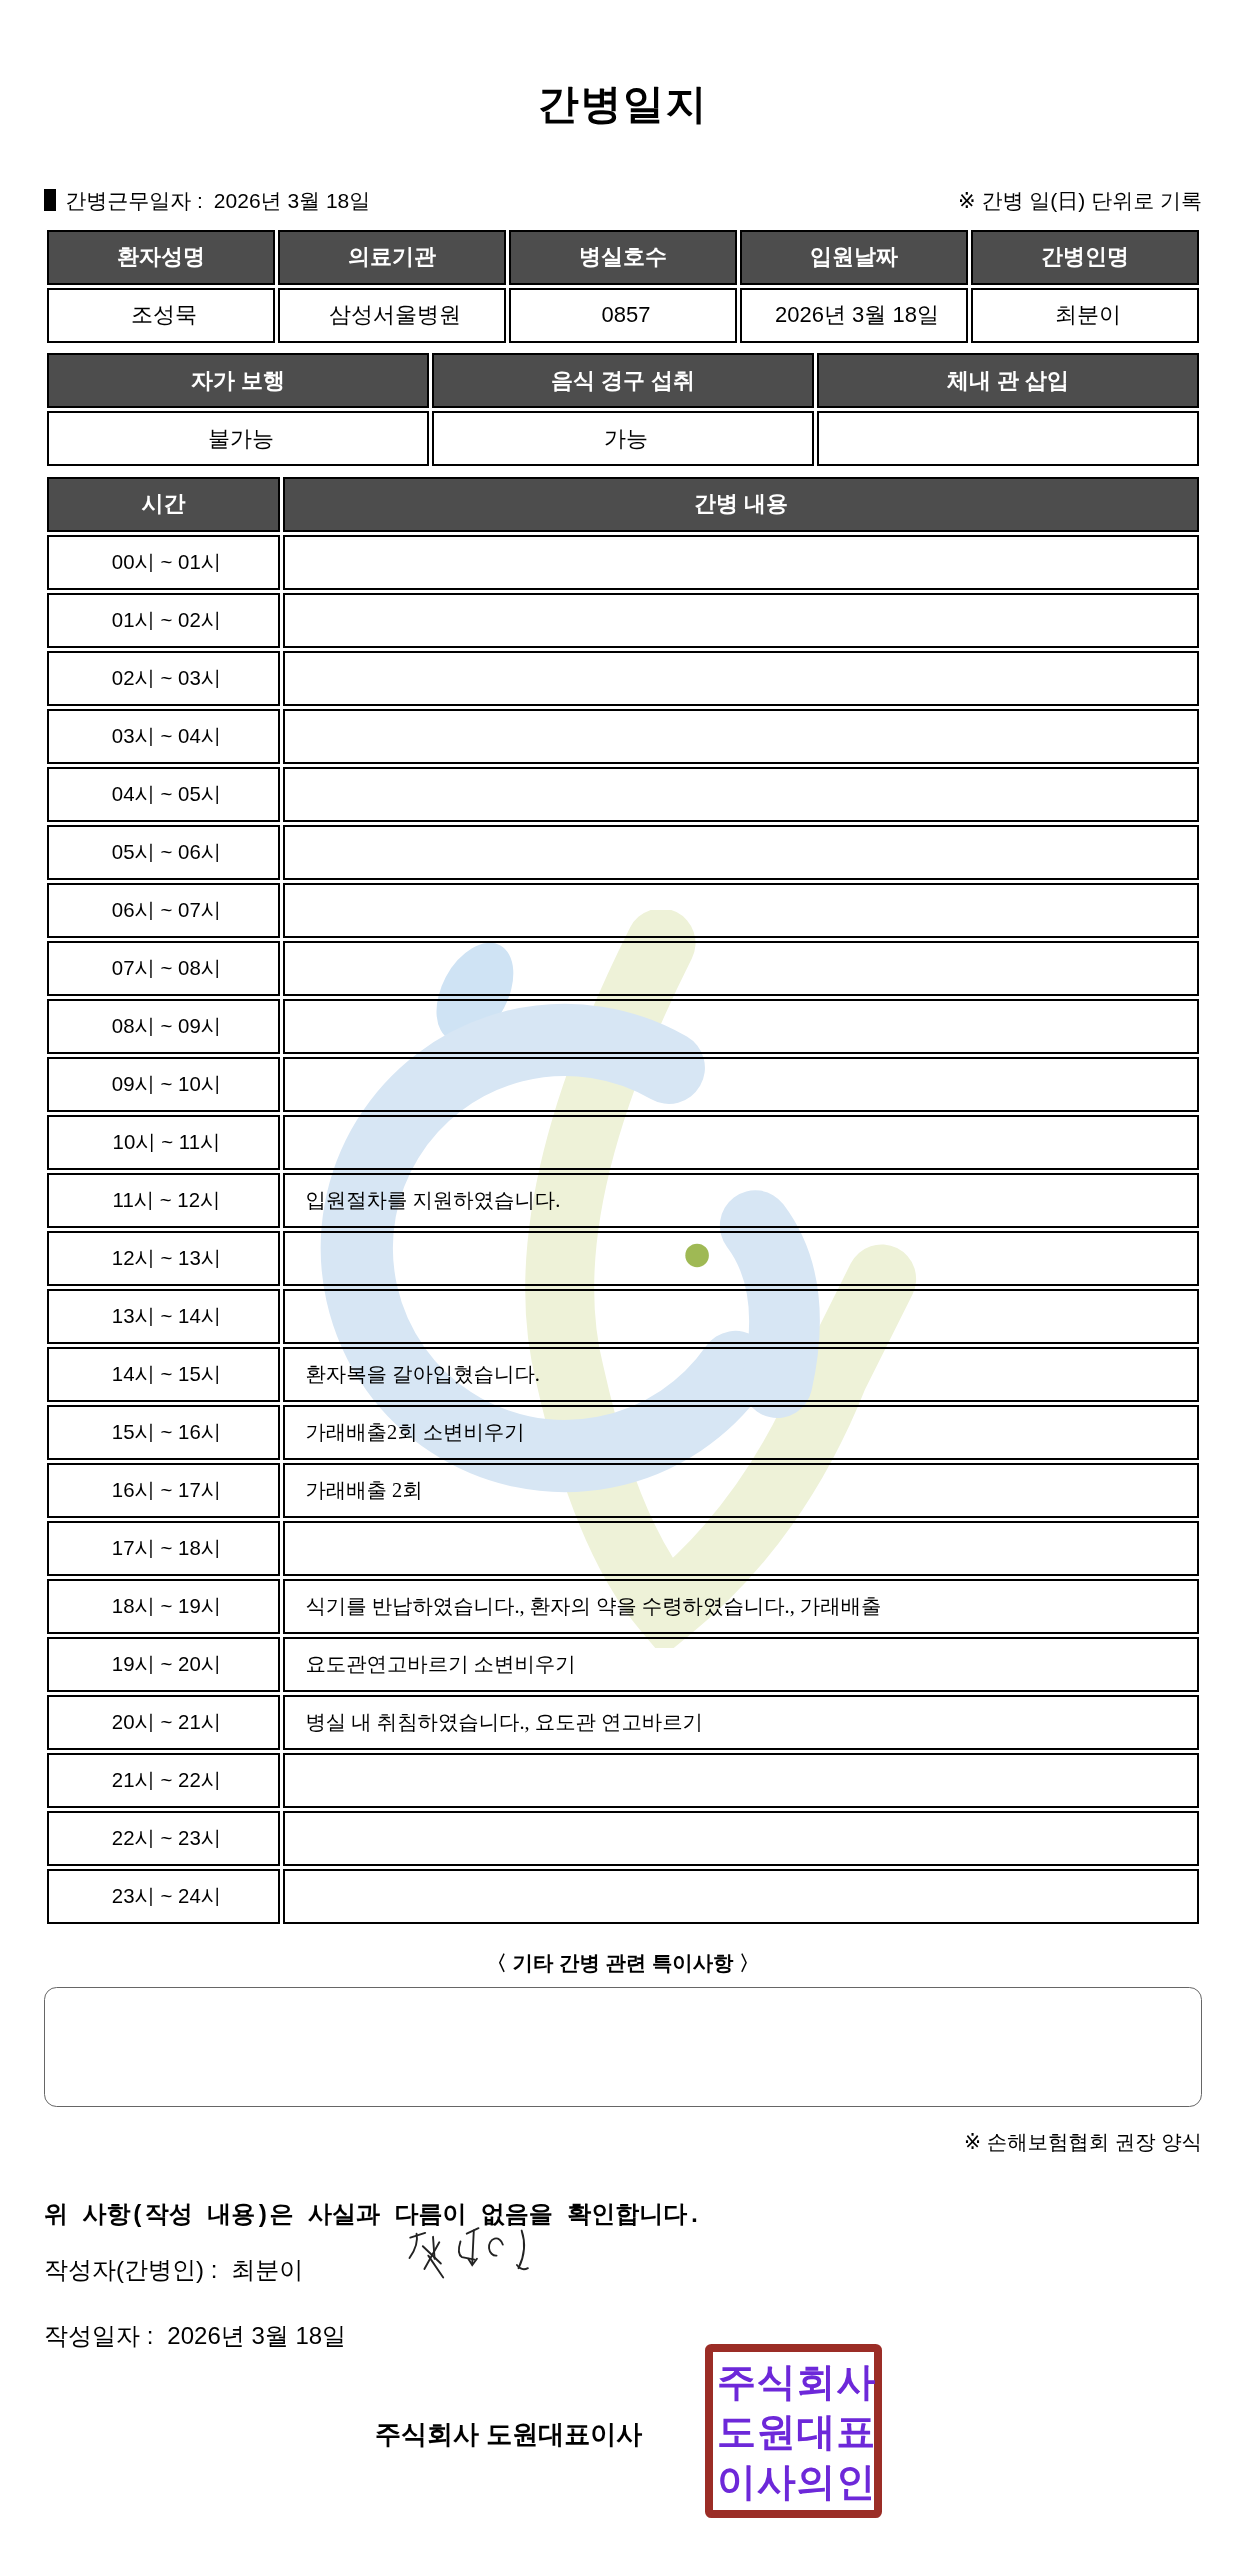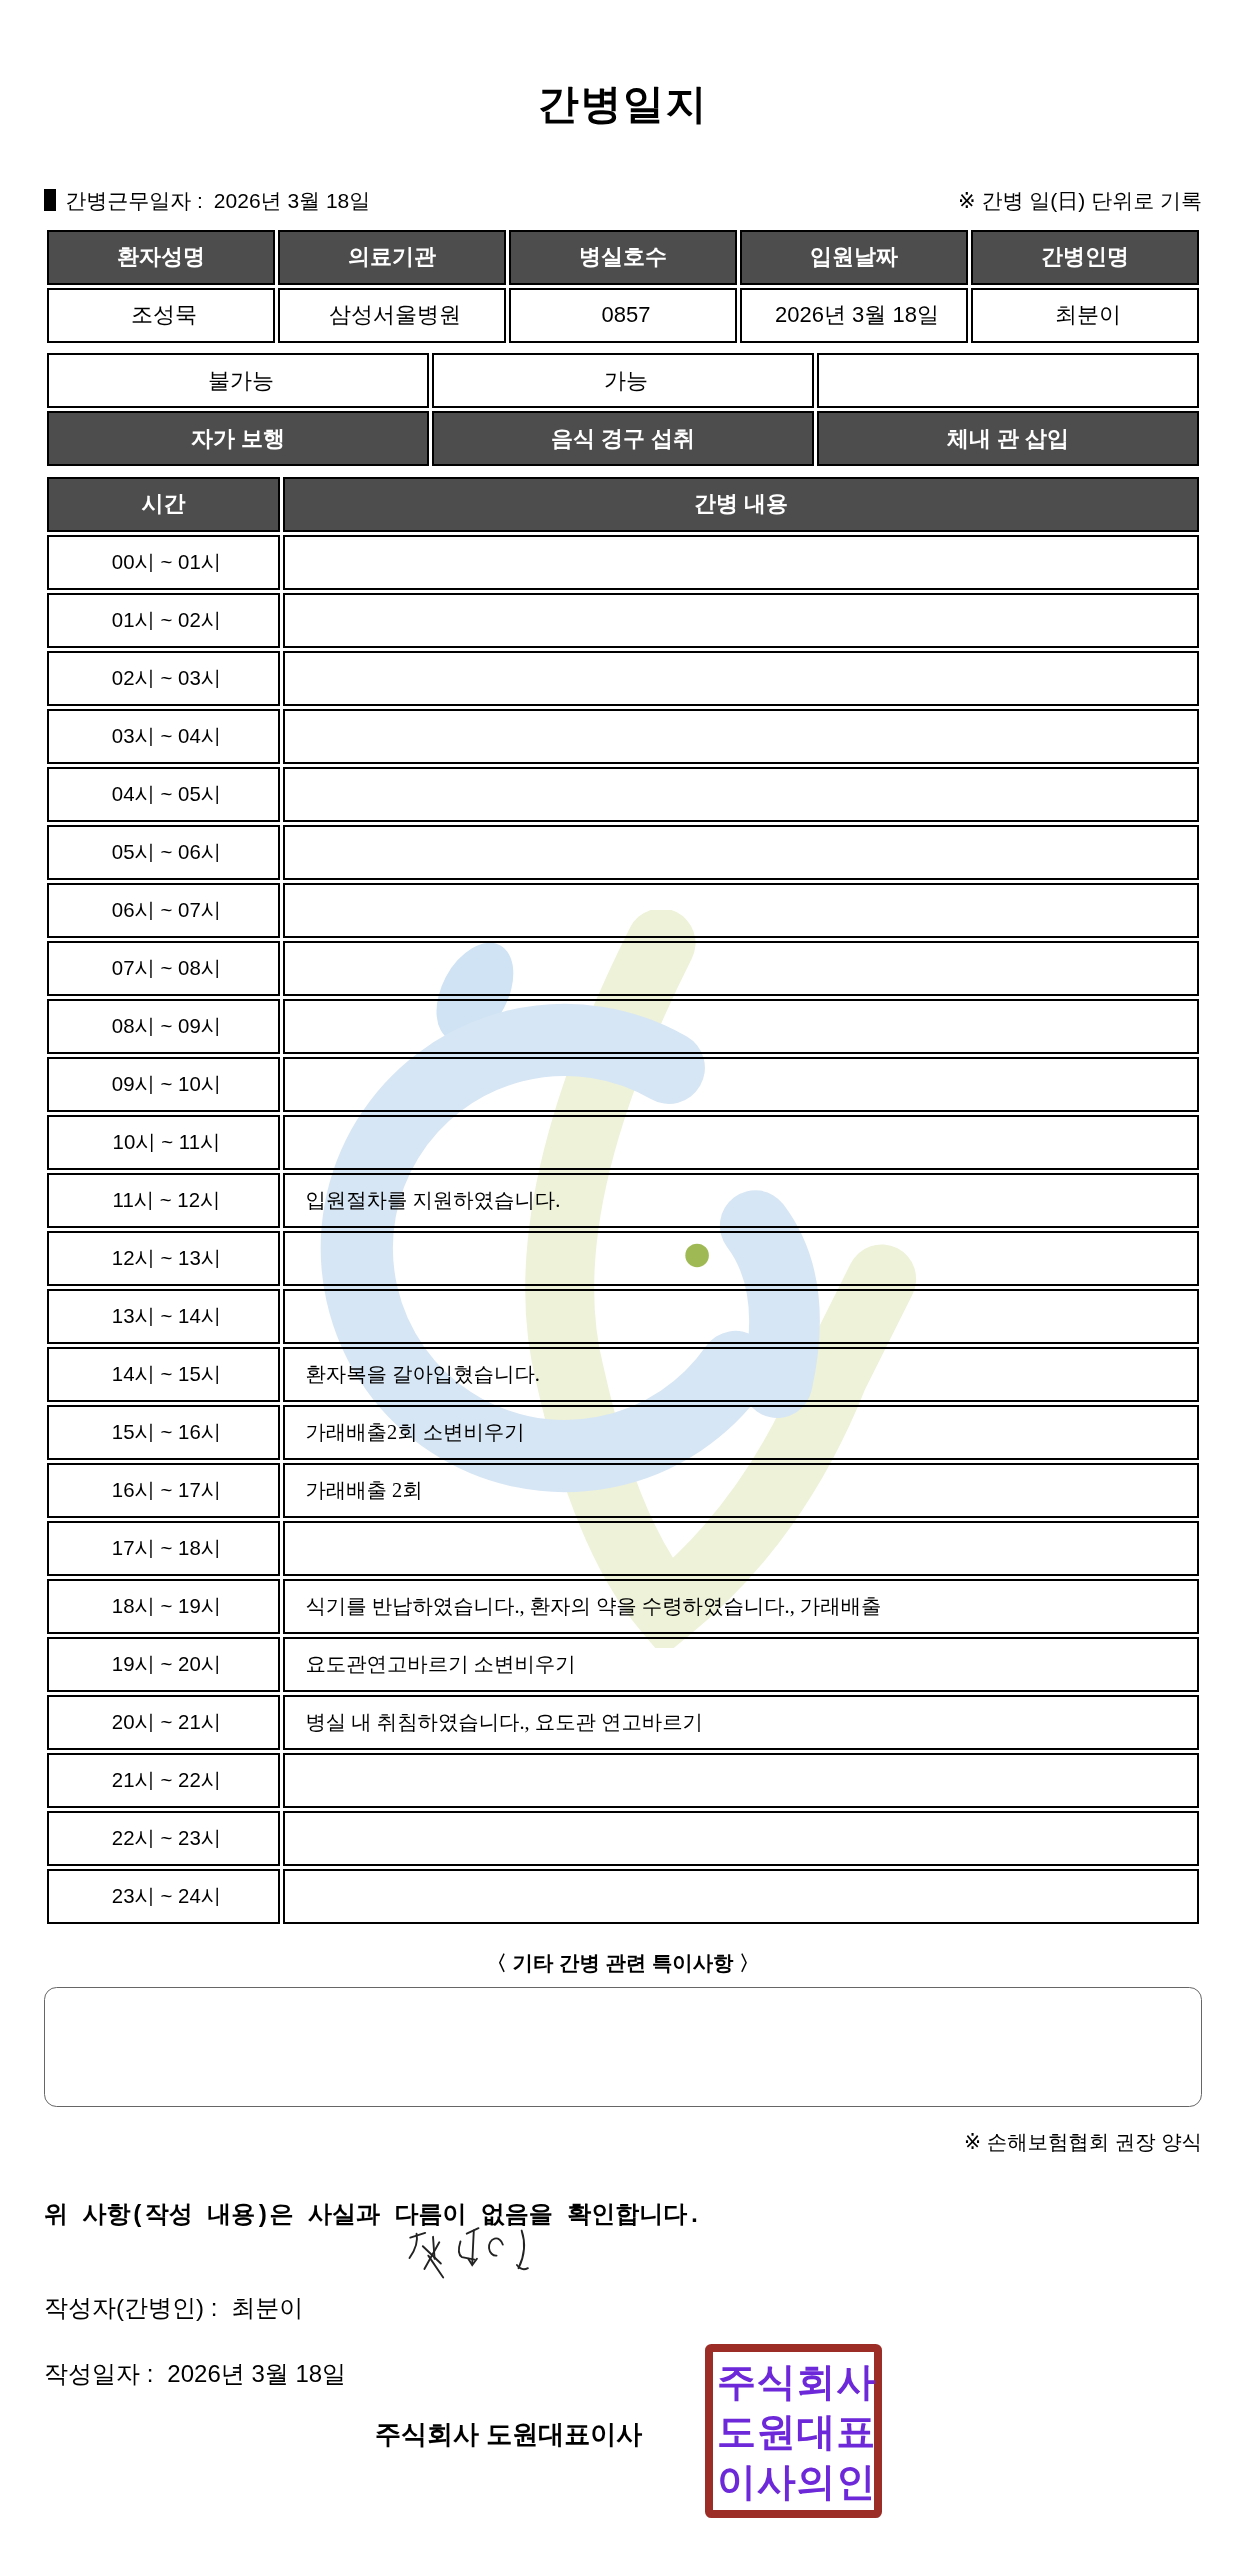--- a/index.html
+++ b/index.html
@@ -24,21 +24,21 @@
   .t3 col.c-time{width:233px;}
   .t3 td.time{font-size:20.4px;}
   .t3 td.ccontent{text-align:left;padding:0 7.8px 0 20.4px;font-size:20.4px;font-family:Liberation Serif, serif;}
 
   .notes-title{margin-top:23.5px;text-align:center;font-weight:bold;font-size:20.4px;line-height:26px;}
   .notes-box{margin-top:11px;height:118px;border:1.6px solid #666;border-radius:12.6px;background:transparent;}
   .form-note{margin-top:22px;text-align:right;font-size:20.4px;line-height:26px;}
 
   .confirm{margin-top:46px;text-align:left;font-weight:bold;font-size:24px;line-height:30px;font-family:Liberation Mono, monospace;}
   .writer,.wdate{font-size:24px;line-height:30px;}
-  .writer{margin-top:62px;}
+  .writer{margin-top:24px;}
   .wdate{margin-top:36px;}
   .writer .val,.wdate .val{margin-left:14px;}
 
   .sig{position:absolute;left:404px;top:2224px;z-index:2;}
 
   .company{position:absolute;left:375px;top:2419px;z-index:2;display:flex;font-size:26px;font-weight:bold;line-height:31px;}
 
   .stamp{position:absolute;left:705px;top:2344px;width:177px;height:174px;box-sizing:border-box;
          border:8.6px solid #9b2d26;border-radius:6.3px;display:flex;flex-direction:column;
          justify-content:space-between;padding:5.5px 3.9px;z-index:2;background:transparent;}
@@ -85,28 +85,28 @@
         <td>0857</td>
         <td>2026년 3월 18일</td>
         <td>최분이</td>
       </tr>
     </tbody>
       </table>
 
     <table class="grid t2">
       <tbody>
           <tr>
+        <th>자가 보행</th>
+        <th>음식 경구 섭취</th>
+        <th>체내 관 삽입</th>
+      </tr>
+      <tr>
         <td>불가능</td>
         <td>가능</td>
         <td></td>
-      </tr>
-      <tr>
-        <th>자가 보행</th>
-        <th>음식 경구 섭취</th>
-        <th>체내 관 삽입</th>
       </tr>
     </tbody>
       </table>
 
     <table class="grid t3">
       <colgroup>
           <col class="c-time">
           <col>
         </colgroup>
       <tbody id="care-rows">

